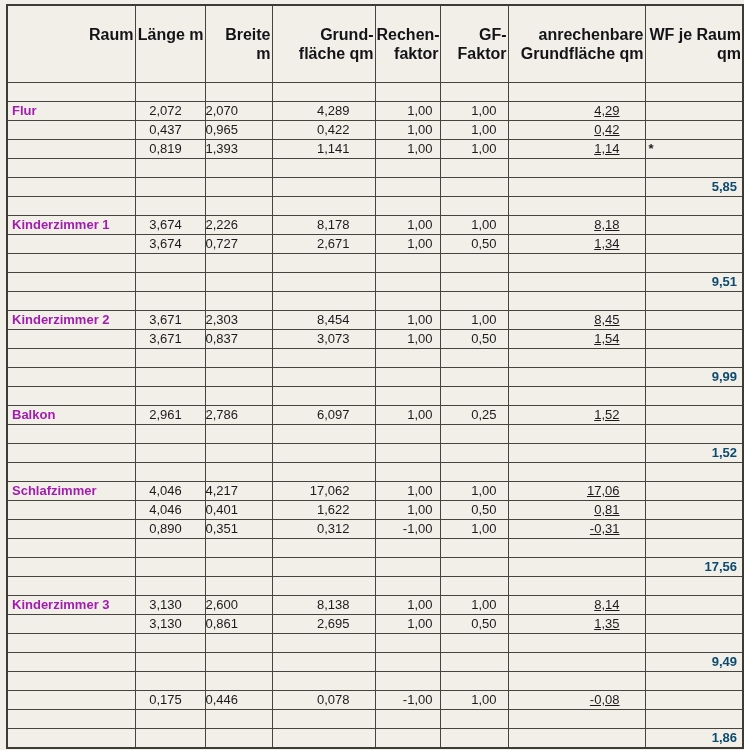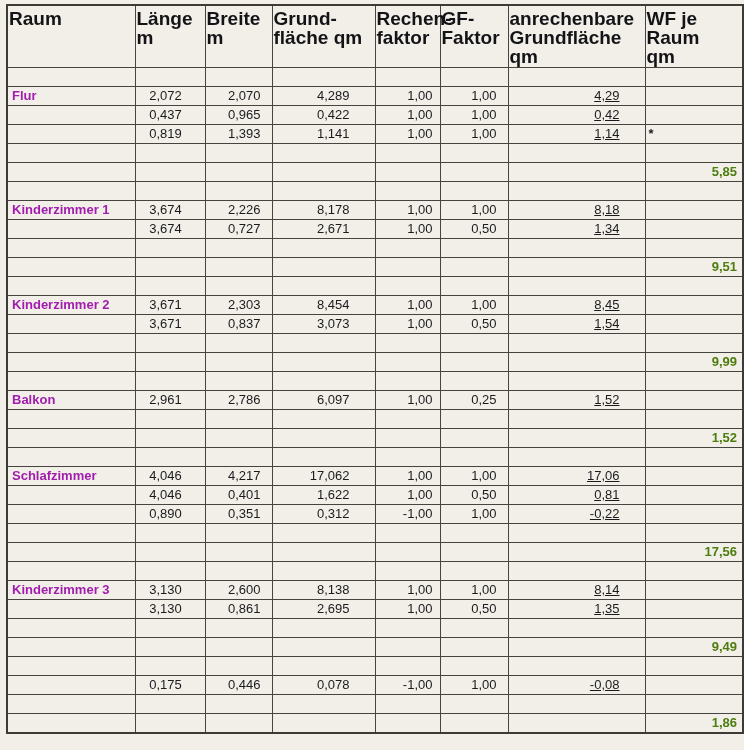--- a/index.html
+++ b/index.html
@@ -26,46 +26,46 @@
     background: #f2efe8;
   }
   table.calc, table.calc th, table.calc td {
     border: 1px solid #45443e;
   }
   table.calc {
     border: 2px solid #3c3b36;
   }
   th {
     vertical-align: top;
-    padding-top: 3px;
+    padding-top: 19px;
     height: 56px;
-    text-align: left;
+    text-align: right;
     font-weight: 700;
-    font-size: 19px;
+    font-size: 16px;
     line-height: 19px;
     color: #141418;
   }
   td {
     height: 18px;
     font-size: 13px;
     line-height: 18px;
     padding: 0;
     white-space: nowrap;
     overflow: hidden;
   }
   
   td.c-raum   { text-align: left;  font-weight: 700; padding-left: 4px;  color: #a21caf; }
   td.c-laenge { text-align: center; padding-right: 9px;  }
-  td.c-breite { text-align: right; padding-right: 11px; }
+  td.c-breite { text-align: left; padding-right: 11px; }
   td.c-grund  { text-align: right; padding-right: 25px; }
   td.c-rechen { text-align: right; padding-right: 7px;  }
   td.c-gf     { text-align: right; padding-right: 11px; }
   td.c-anrech { text-align: right; padding-right: 25px; text-decoration: underline; }
   td.c-wf     { text-align: right; padding-right: 5px;  }
-  tr.subtotal td.c-wf { font-weight: 700; color: #4d7c0f; }
+  tr.subtotal td.c-wf { font-weight: 700; color: #0c4a6e; }
   td.c-wf.note        { text-align: left; padding-left: 3px; font-weight: 600; }
 </style>
 </head>
 <body>
 
 <div class="page">
   <table class="calc">
     <colgroup>
       <col style="width:128px">
       <col style="width:70px">
@@ -340,21 +340,21 @@
           <td class="c-anrech">0,81</td>
           <td class="c-wf"></td>
         </tr>
         <tr class="data">
           <td class="c-raum"></td>
           <td class="c-laenge">0,890</td>
           <td class="c-breite">0,351</td>
           <td class="c-grund">0,312</td>
           <td class="c-rechen">-1,00</td>
           <td class="c-gf">1,00</td>
-          <td class="c-anrech">-0,22</td>
+          <td class="c-anrech">-0,31</td>
           <td class="c-wf"></td>
         </tr>
         <tr class="blank">
           <td class="c-raum"></td>
           <td class="c-laenge"></td>
           <td class="c-breite"></td>
           <td class="c-grund"></td>
           <td class="c-rechen"></td>
           <td class="c-gf"></td>
           <td class="c-anrech"></td>

